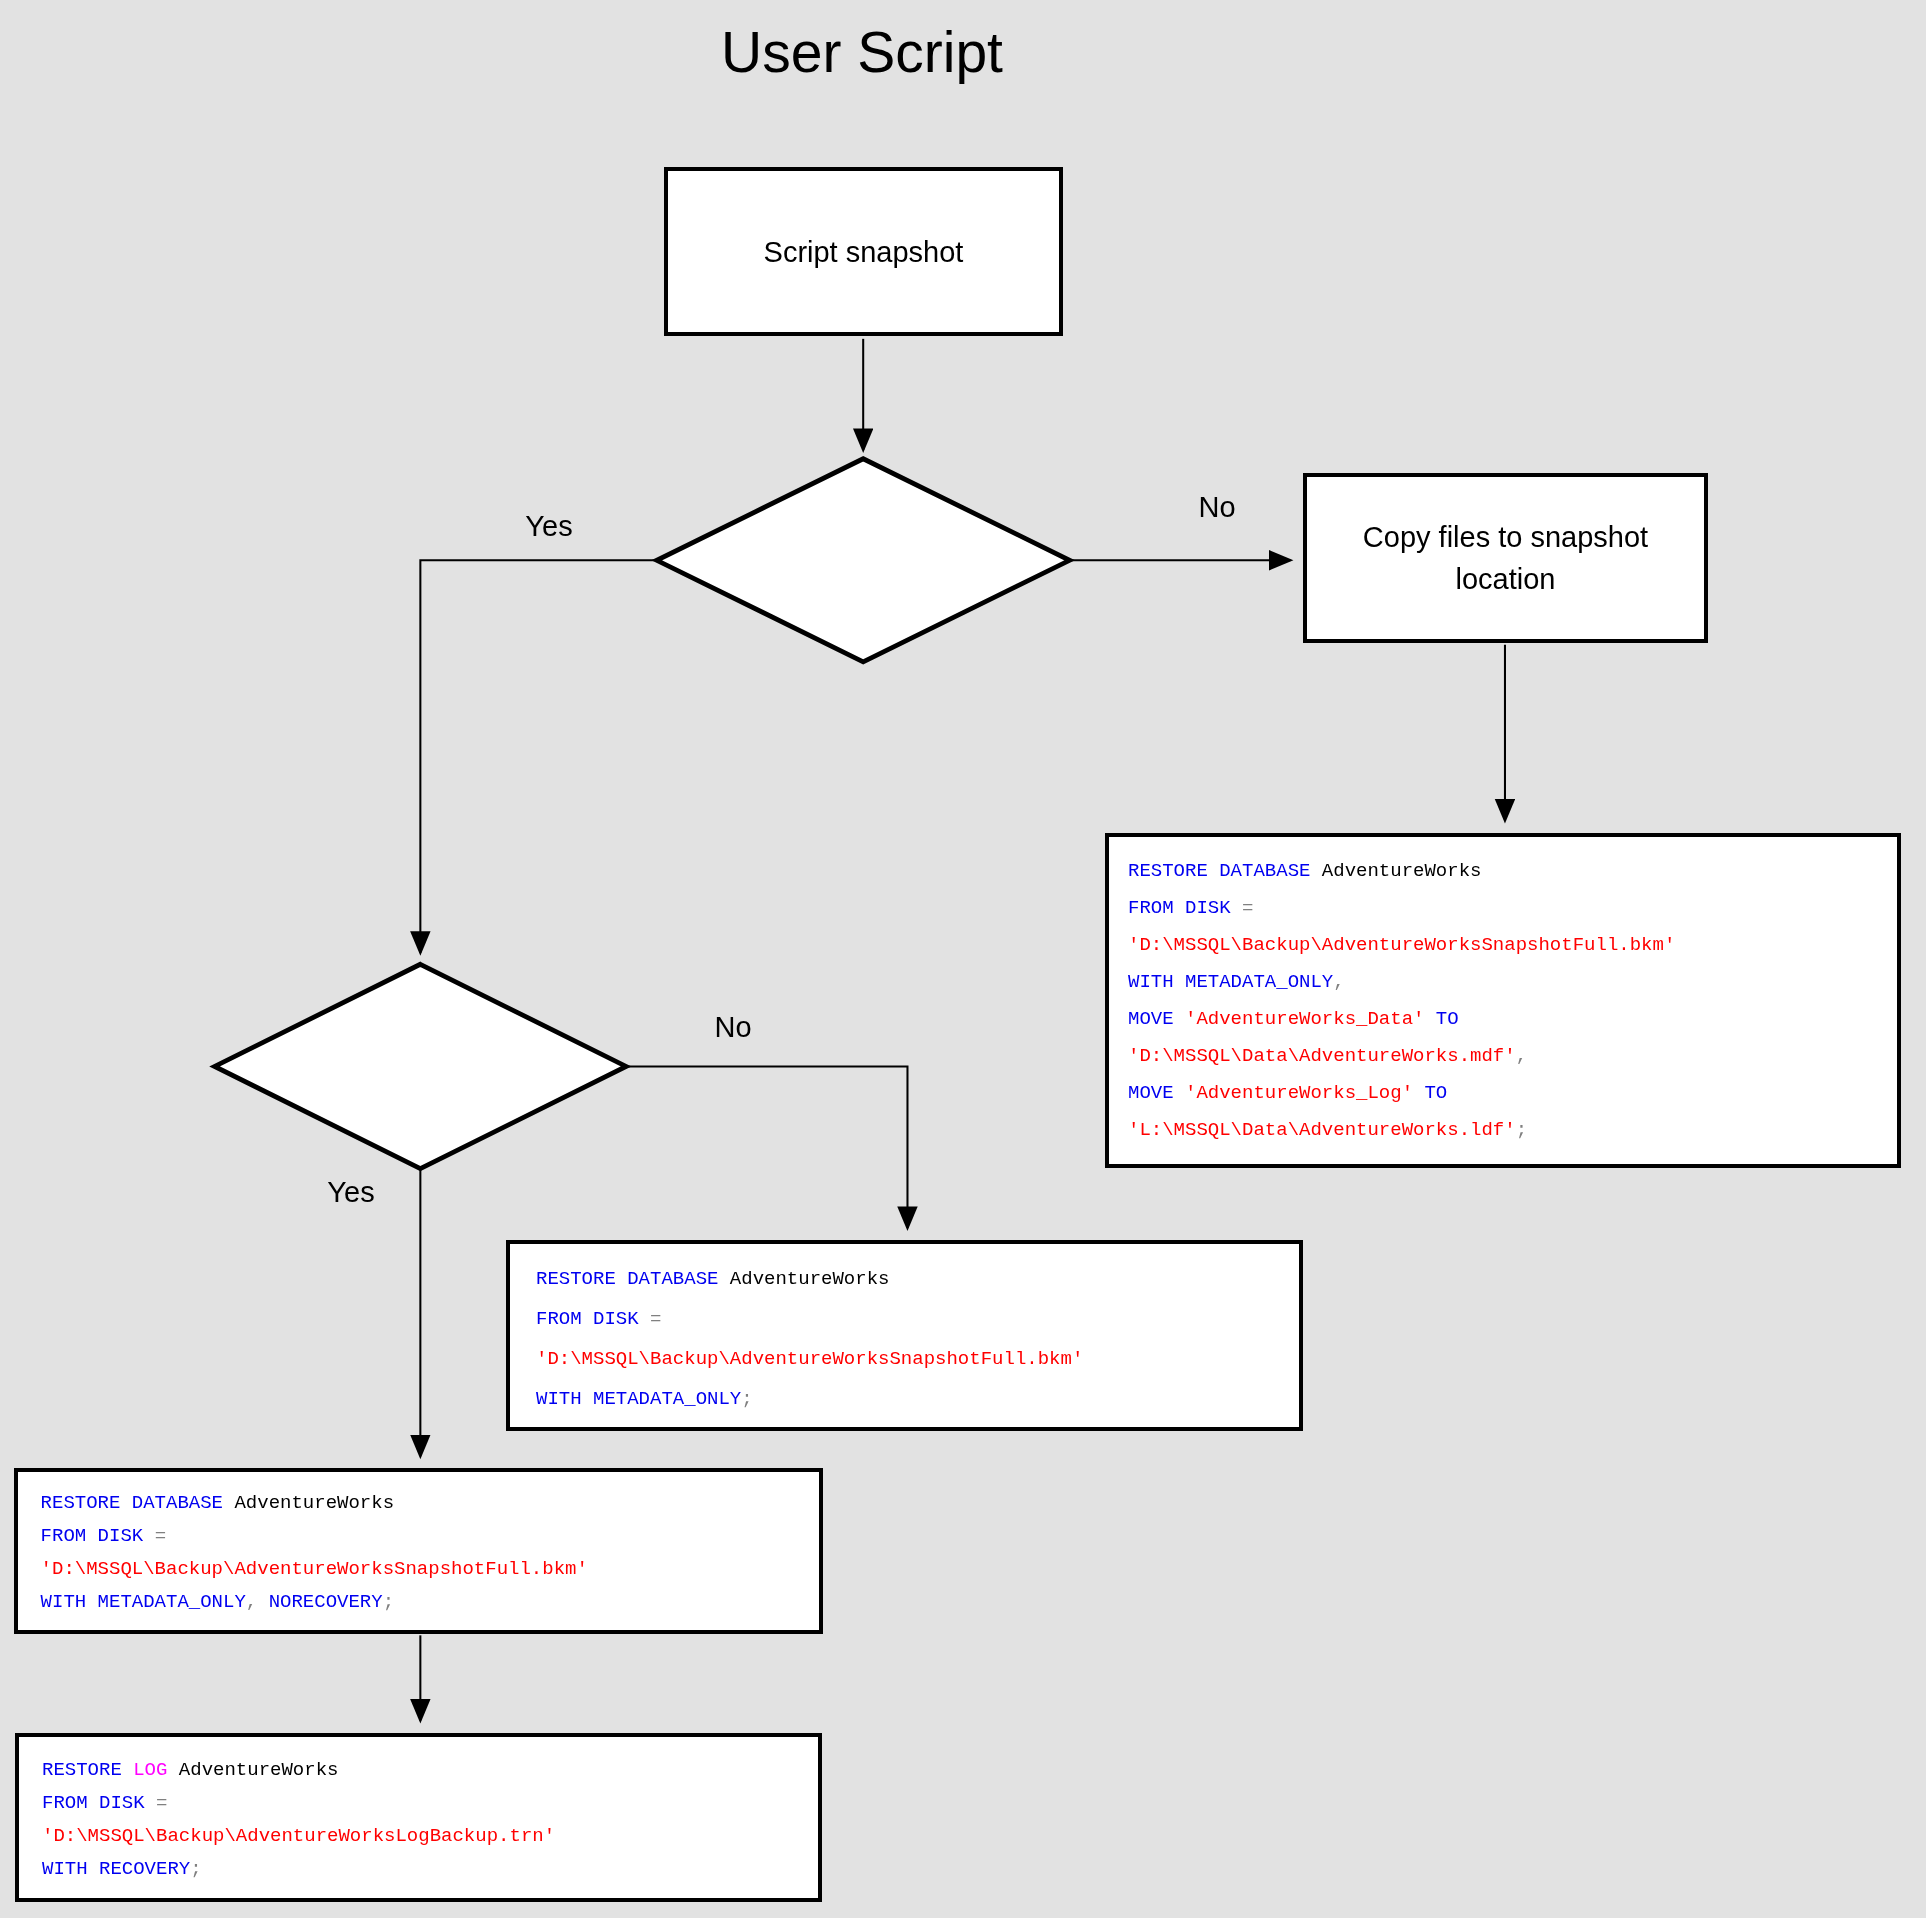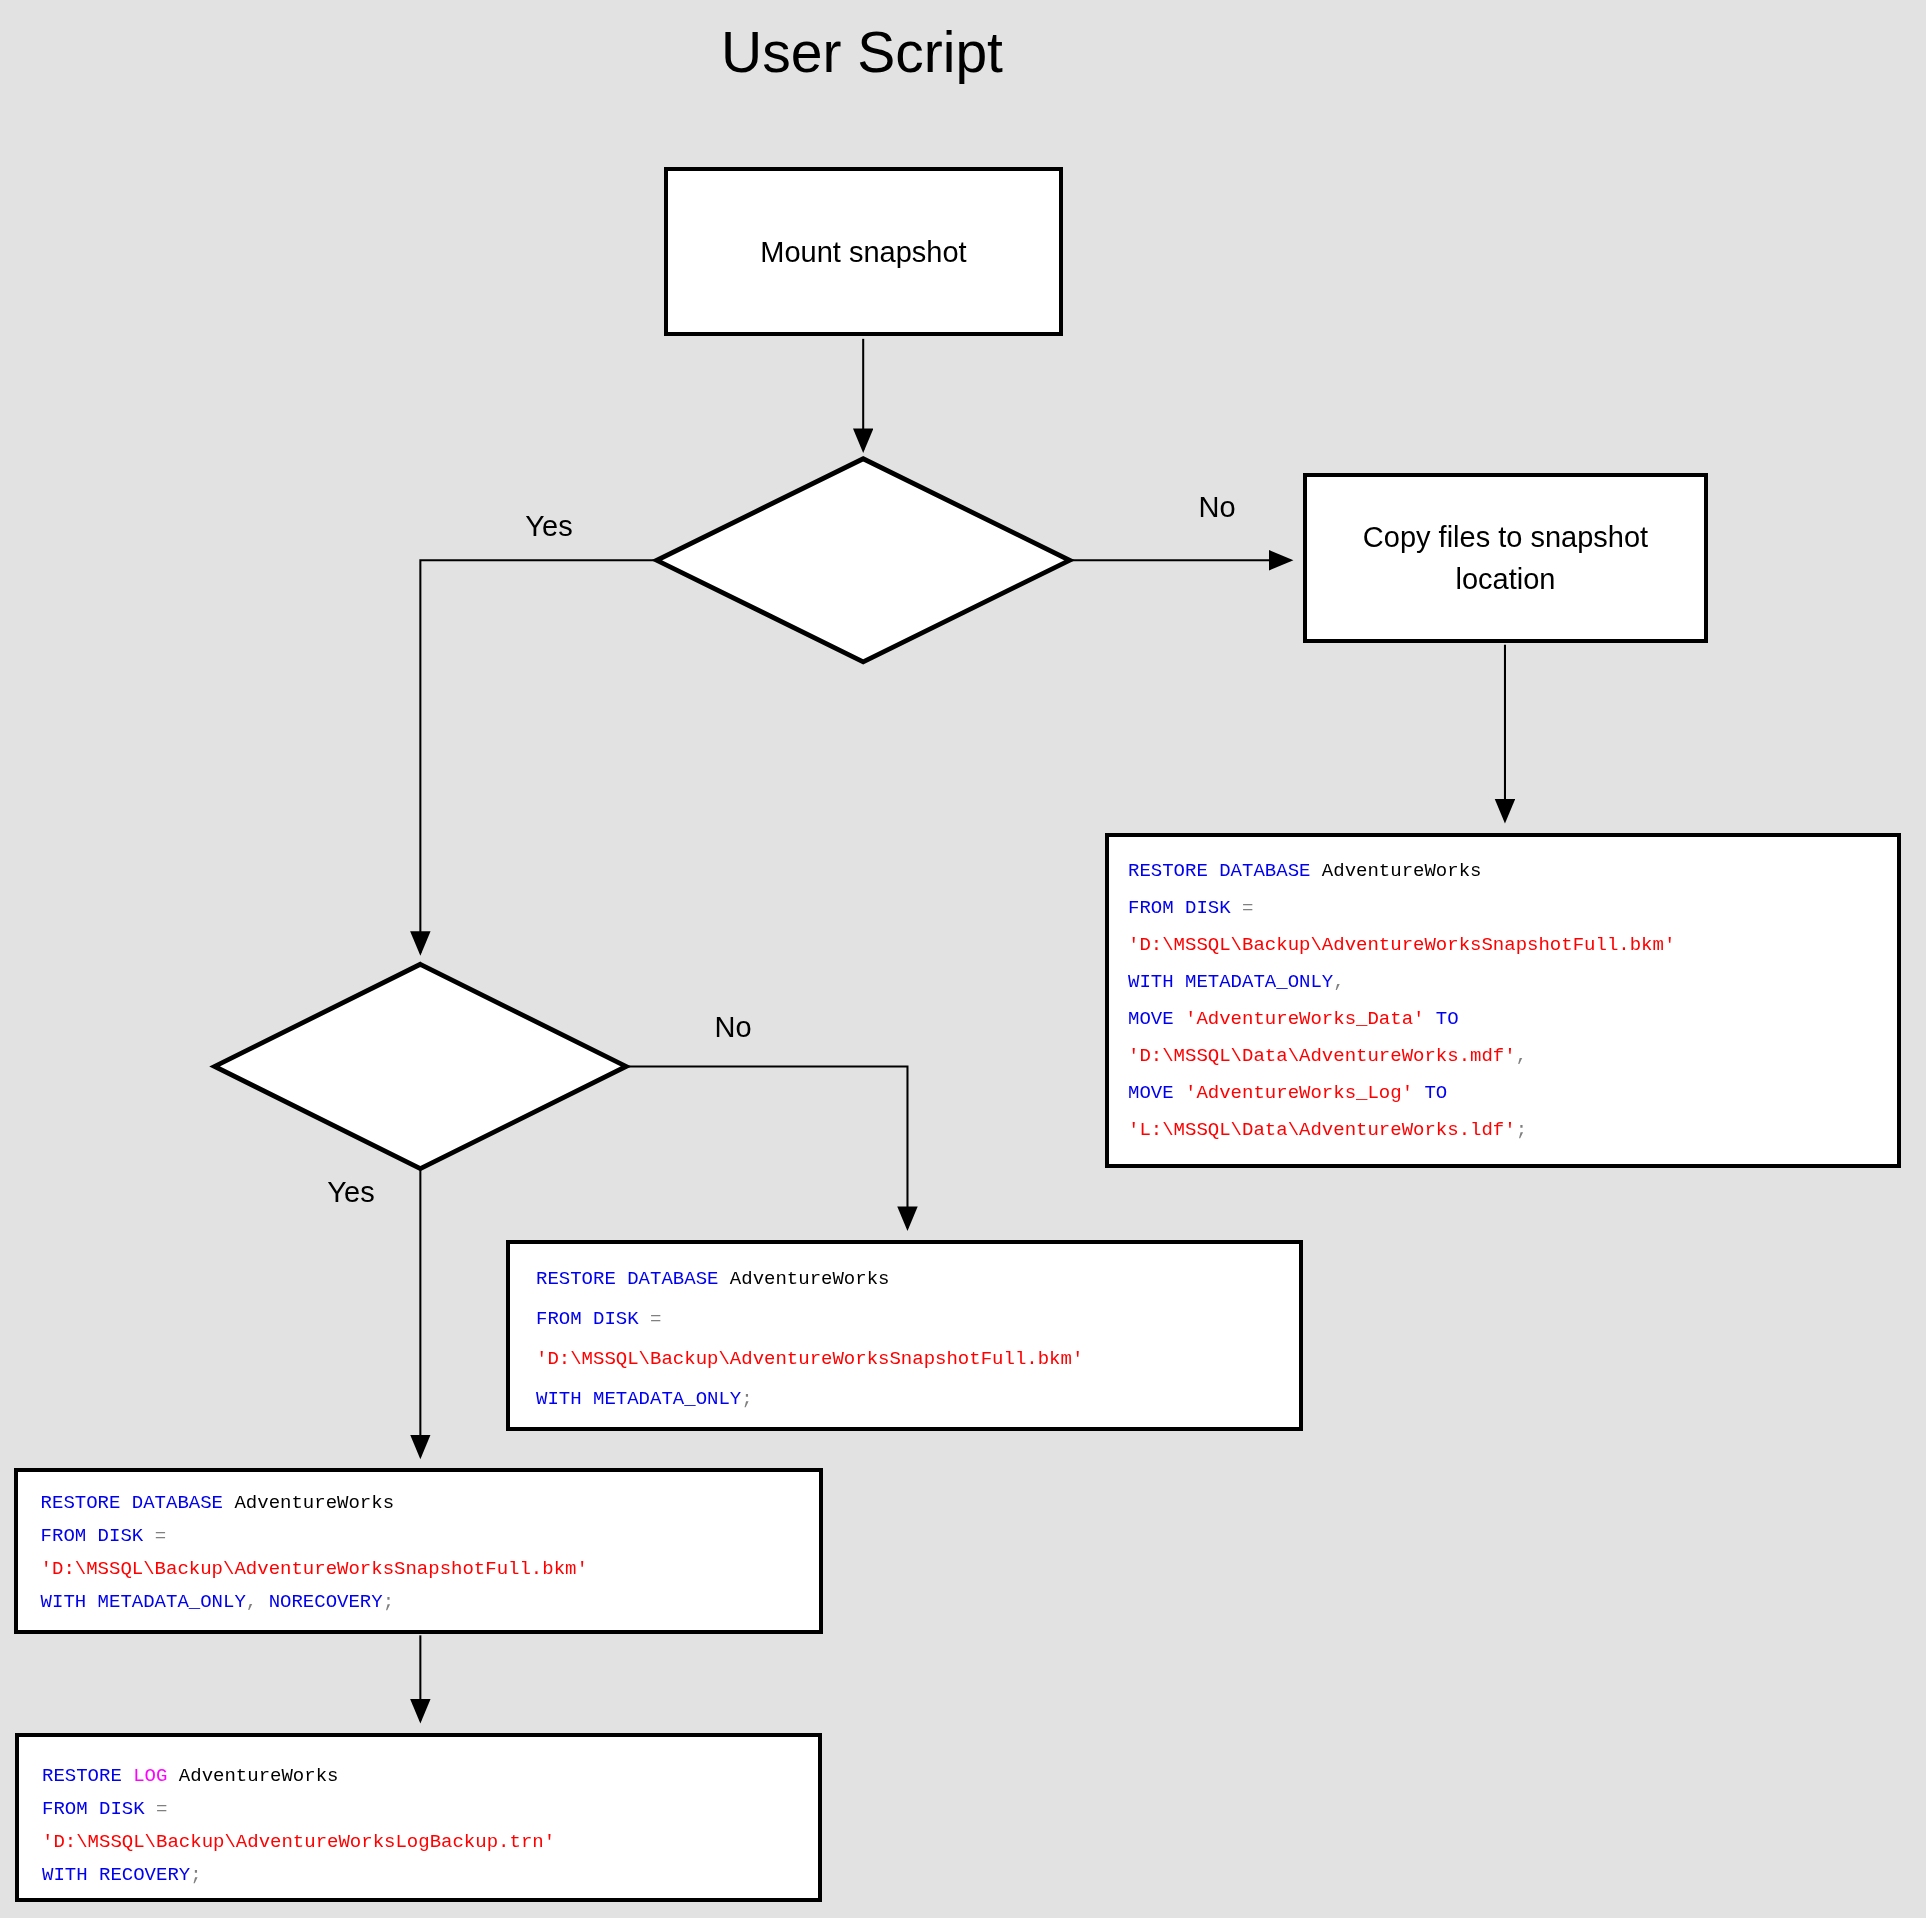--- a/index.html
+++ b/index.html
@@ -70,21 +70,21 @@
     background: var(--nodefill, #fff);
     border: 4.1px solid var(--nodeborder, #000);
     font-family: Liberation Mono, monospace;
     font-size: 19px;
     white-space: pre;
     color: #000;
   }
   #code-right  { left: 1105px; top: 833px; width: 796px; height: 335px; padding: 16.4px 19px; line-height: 37px; }
   #code-middle { left: 506px;  top: 1240px; width: 797px; height: 191px; padding: 15px 26px; line-height: 40px; }
   #code-noreco { left: 13.6px;   top: 1468px; width: 809px; height: 166px; padding: 15px 23px; line-height: 33px; }
-  #code-log    { left: 15px;   top: 1733px; width: 807px; height: 169px; padding: 23px 23px; line-height: 33px; }
+  #code-log    { left: 15px;   top: 1733px; width: 807px; height: 169px; padding: 17px 23px; line-height: 33px; }
   .tok-kw  { color: var(--kw,  #0000ff); }
   .tok-id  { color: var(--id,  #000000); }
   .tok-str { color: var(--str, #ff0000); text-align: center; }
   .tok-op  { color: var(--op,  #808080); }
   .tok-log { color: var(--log, #ff00ff); }
 </style>
 </head>
 <body>
 
 <div id="canvas">
@@ -103,21 +103,21 @@
     <path d="M919,1565 H1332 V1802" stroke="#000" stroke-width="3" fill="none" marker-end="url(#arrowhead)"></path>
     <path d="M617,1717 V2137" stroke="#000" stroke-width="3" fill="none" marker-end="url(#arrowhead)"></path>
     <path d="M617,2400 V2525" stroke="#000" stroke-width="3" fill="none" marker-end="url(#arrowhead)"></path>
 
     <polygon points="1267,673 1570,822 1267,971 964,822" fill="#ffffff" stroke="#000000" stroke-width="7"></polygon>
     <polygon points="617,1415 919,1565 617,1715 315,1565" fill="#ffffff" stroke="#000000" stroke-width="7"></polygon>
   </svg>
 
   <div class="title">User Script</div>
 
-  <div class="node" style="left:664px; top:167px; width:399px; height:169px;">Mount snapshot</div>
+  <div class="node" style="left:664px; top:167px; width:399px; height:169px;">Script snapshot</div>
 
   <div class="node" style="left:1303px; top:473px; width:405px; height:170px;">Copy files to snapshot
 location</div>
 
 
 
   <div class="edge-label" style="left:491px; top:510px;">Yes</div>
   <div class="edge-label" style="left:1159px; top:491px;">No</div>
   <div class="edge-label" style="left:293px; top:1176px;">Yes</div>
   <div class="edge-label" style="left:675px; top:1011px;">No</div>

